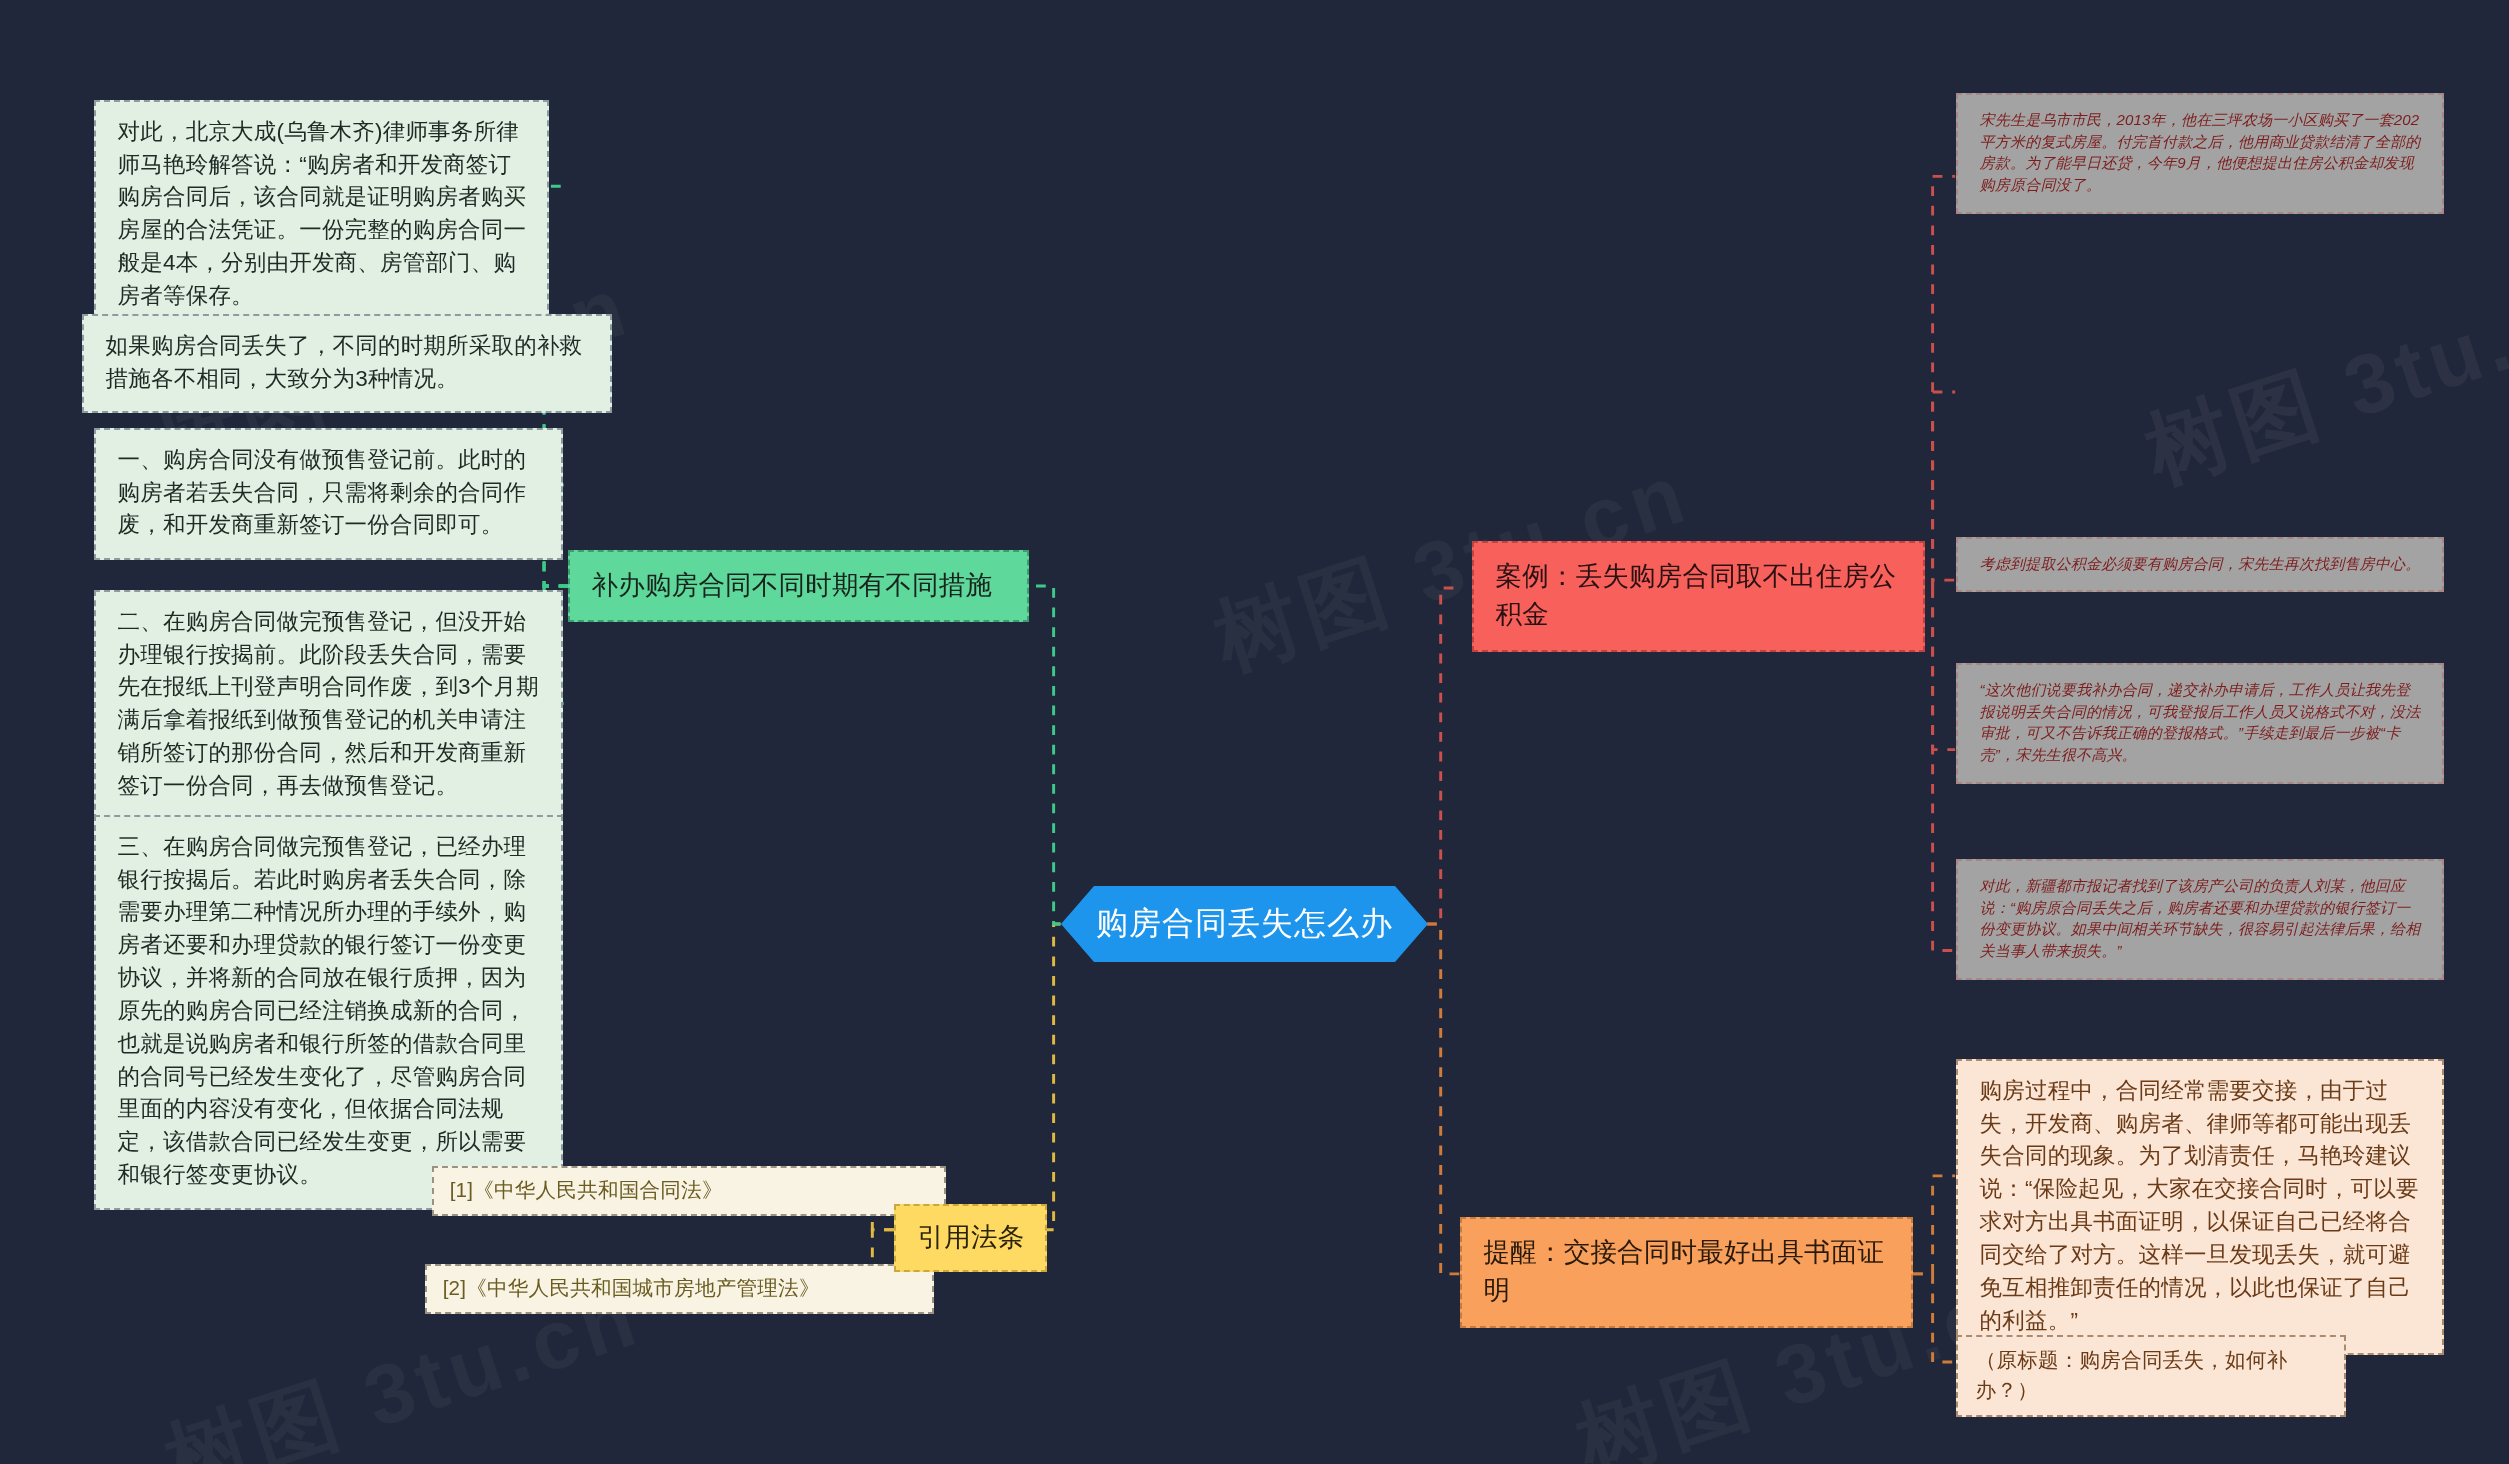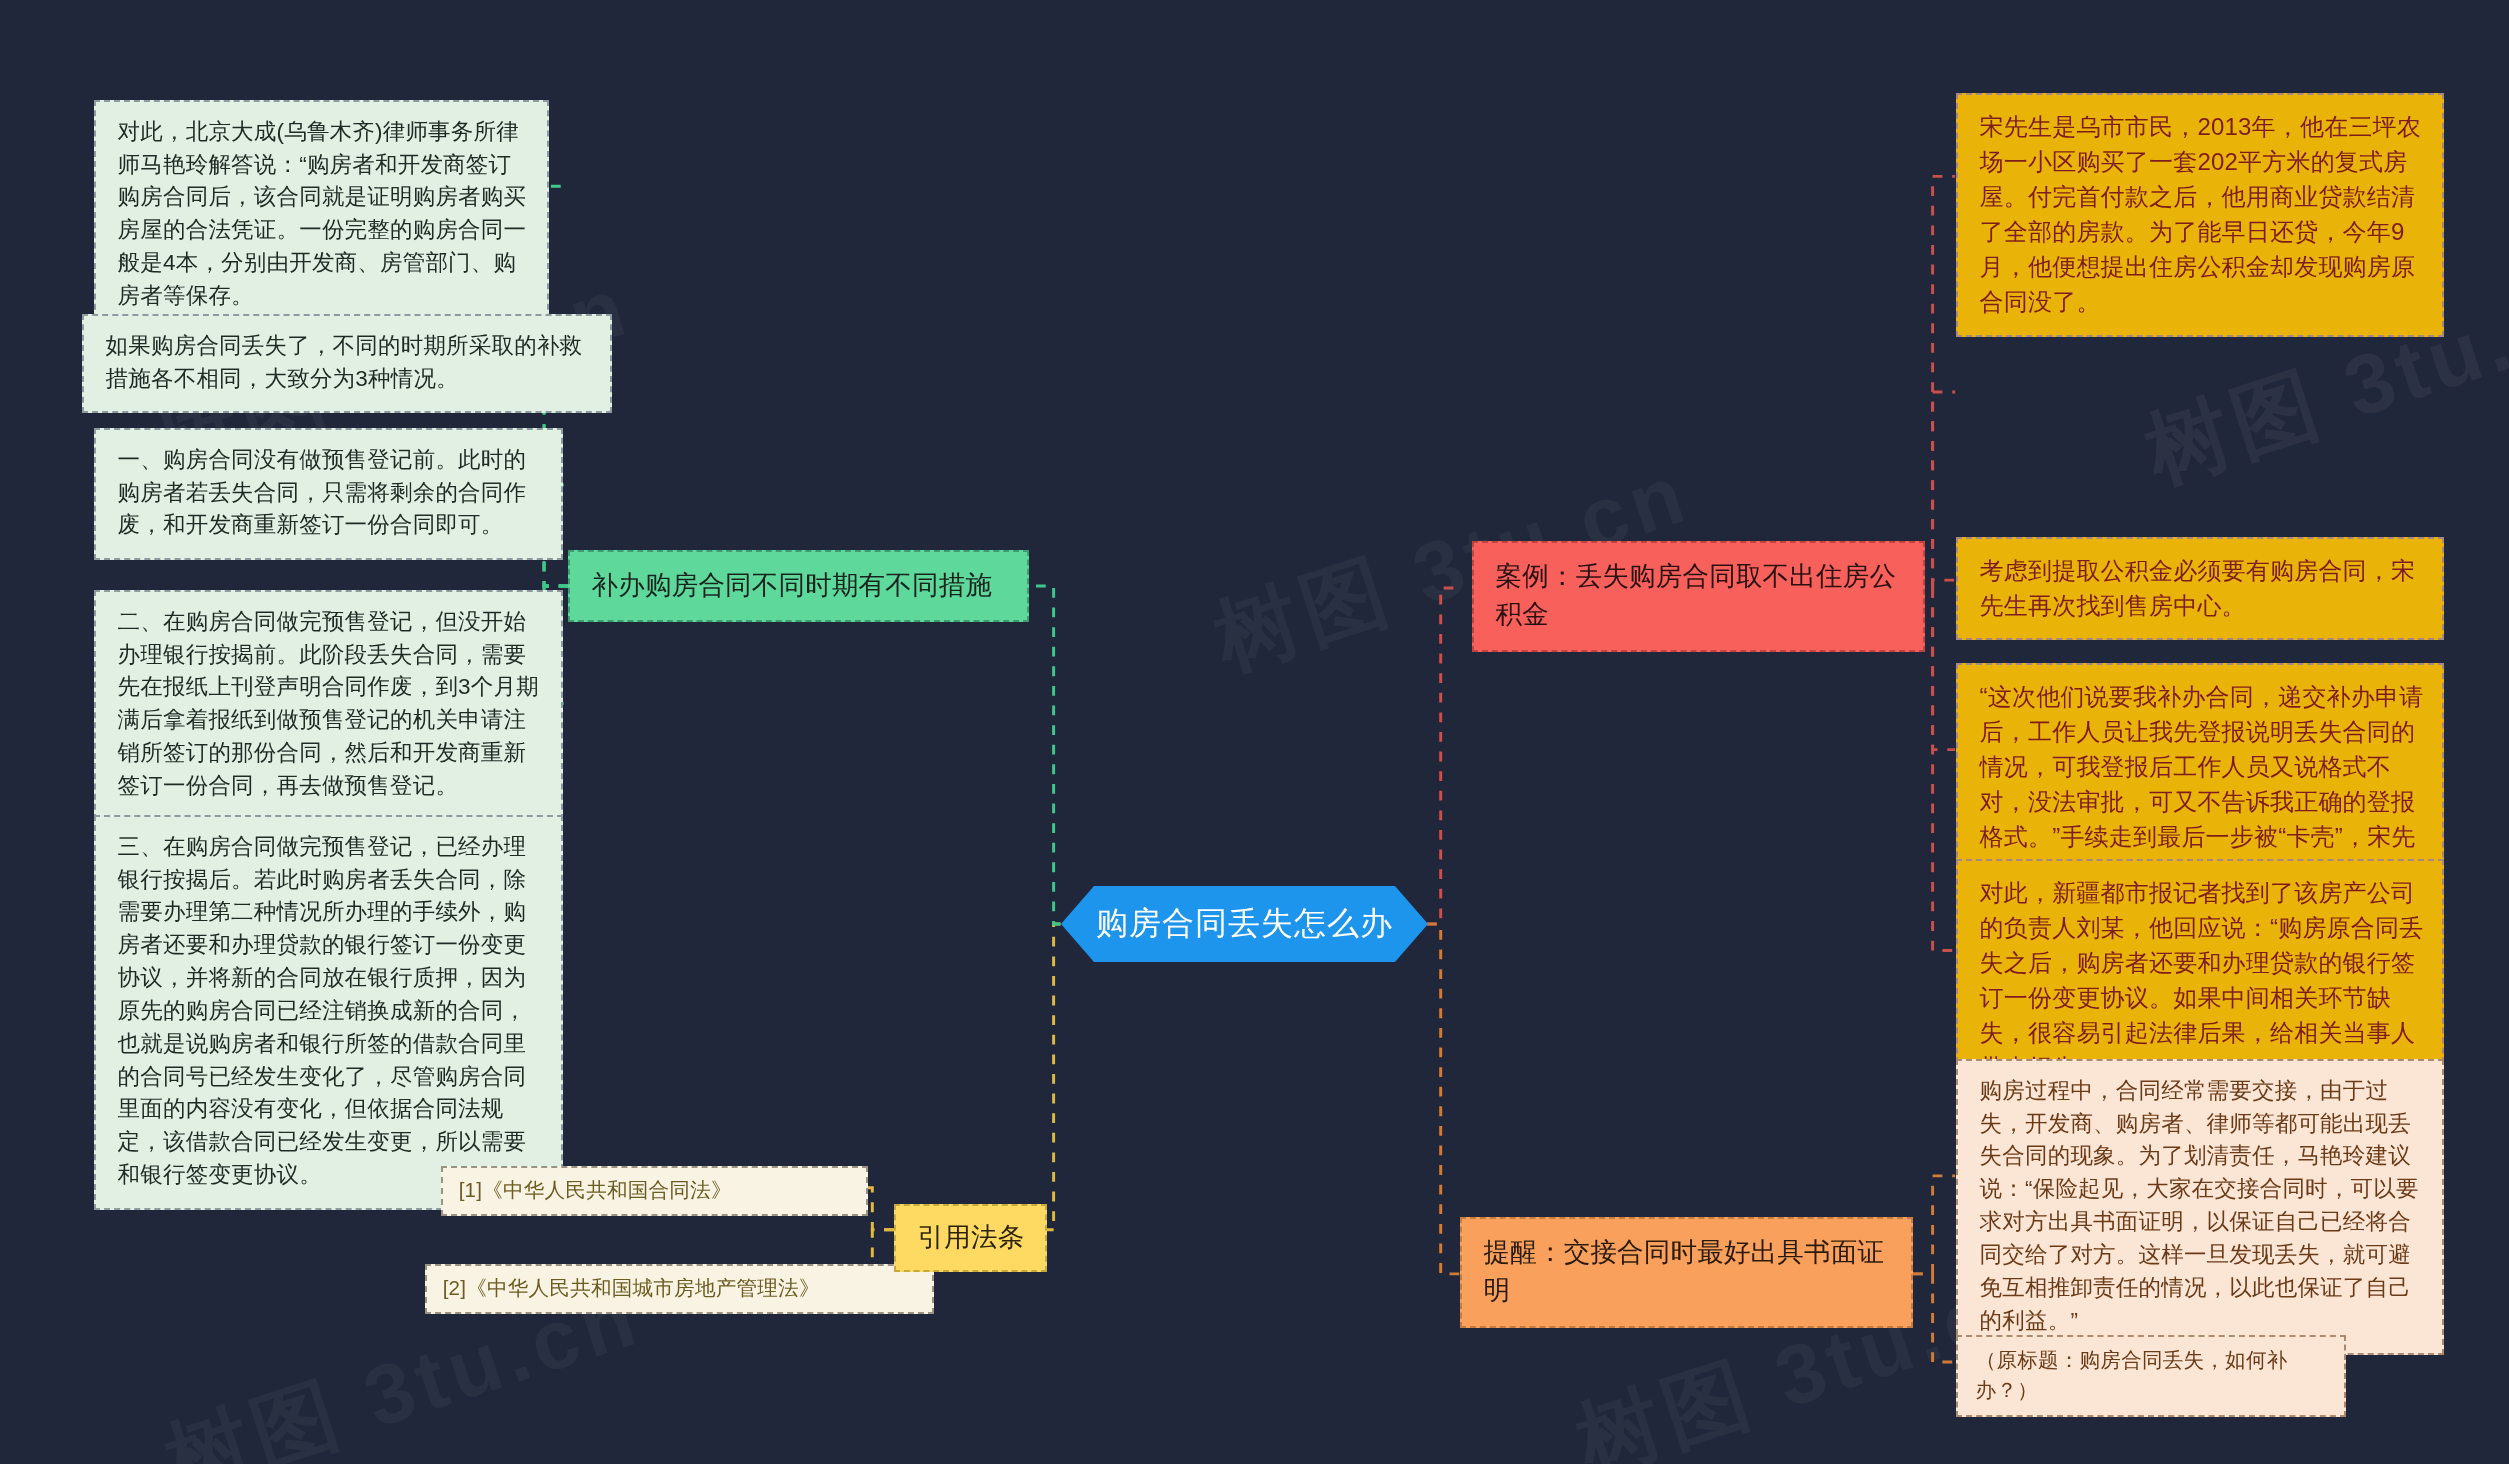--- a/index.html
+++ b/index.html
@@ -42,24 +42,25 @@
     white-space: pre-wrap;
     word-break: break-all;
   }
   .node.leaf-green {
     background: #e2f0e4;
     color: #1e2a23;
     font-size: 22.5px;
     border-color: #8d9aa0;
   }
   .node.leaf-pink {
-    background: #eab308;
+    background: #a3a3a3;
     color: #7d1c1c;
-    font-size: 24px;
+    font-size: 15px;
     border-color: #a98686;
+    font-style: italic;
   }
   .node.leaf-peach {
     background: #fbe6d5;
     color: #6b3a17;
     font-size: 22.5px;
     border-color: #ab8a72;
   }
   .node.cat-green {
     background: #5fd89c;
     color: #17241d;
@@ -163,21 +164,21 @@
   <div class="node leaf-green" style="left:82px; top:314px; width:530px;">如果购房合同丢失了，不同的时期所采取的补救措施各不相同，大致分为3种情况。</div>
 
   <div class="node leaf-green" style="left:94px; top:428px; width:469px;">一、购房合同没有做预售登记前。此时的购房者若丢失合同，只需将剩余的合同作废，和开发商重新签订一份合同即可。</div>
 
   <div class="node leaf-green" style="left:94px; top:590px; width:469px;">二、在购房合同做完预售登记，但没开始办理银行按揭前。此阶段丢失合同，需要先在报纸上刊登声明合同作废，到3个月期满后拿着报纸到做预售登记的机关申请注销所签订的那份合同，然后和开发商重新签订一份合同，再去做预售登记。</div>
 
   <div class="node leaf-green" style="left:94px; top:815px; width:469px;">三、在购房合同做完预售登记，已经办理银行按揭后。若此时购房者丢失合同，除需要办理第二种情况所办理的手续外，购房者还要和办理贷款的银行签订一份变更协议，并将新的合同放在银行质押，因为原先的购房合同已经注销换成新的合同，也就是说购房者和银行所签的借款合同里的合同号已经发生变化了，尽管购房合同里面的内容没有变化，但依据合同法规定，该借款合同已经发生变更，所以需要和银行签变更协议。</div>
 
   <div class="node cat-green" style="left:568px; top:550px; width:461px;">补办购房合同不同时期有不同措施</div>
 
-  <div class="node note-plain" style="left:441px; top:1166px; width:427px;">[1]《中华人民共和国合同法》</div>
+  <div class="node note-plain" style="left:432px; top:1166px; width:514px;">[1]《中华人民共和国合同法》</div>
 
   <div class="node note-plain" style="left:425px; top:1264px; width:509px;">[2]《中华人民共和国城市房地产管理法》</div>
 
   <div class="node cat-yellow" style="left:894px; top:1204px; width:153px;">引用法条</div>
 
   <div id="root-node">
     <div class="hex"></div>
     <div class="hex-label">购房合同丢失怎么办</div>
   </div>
 

